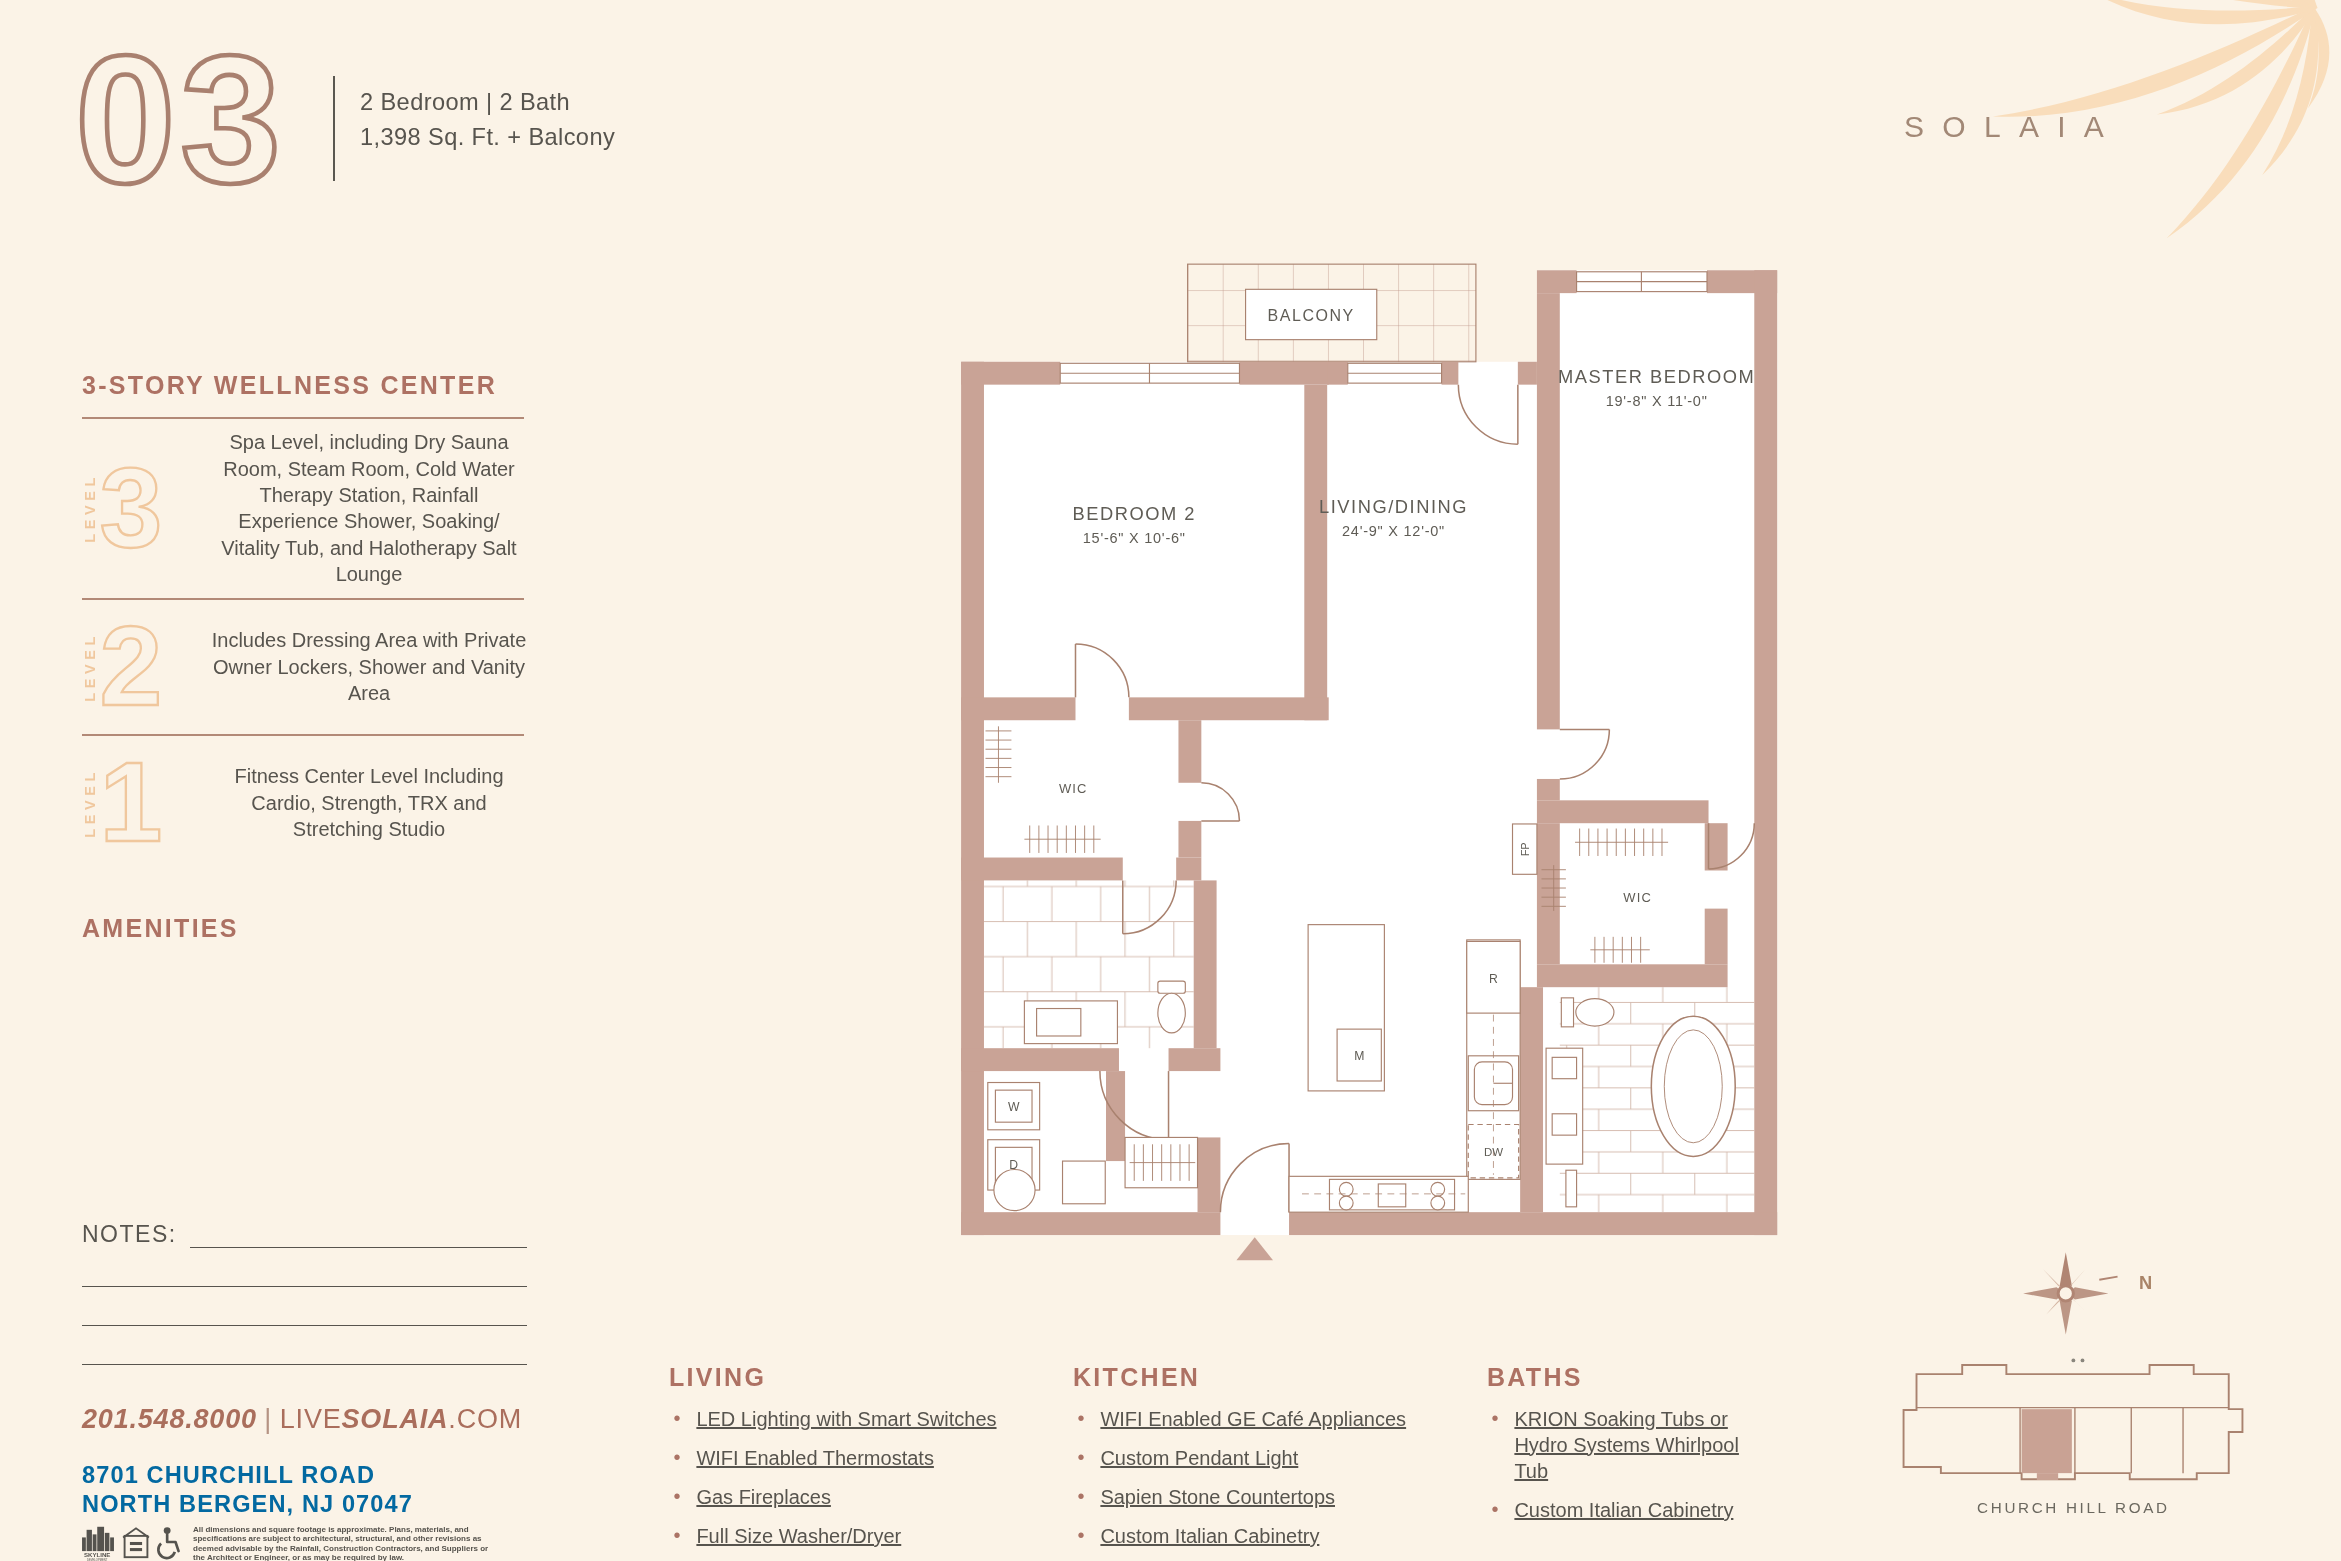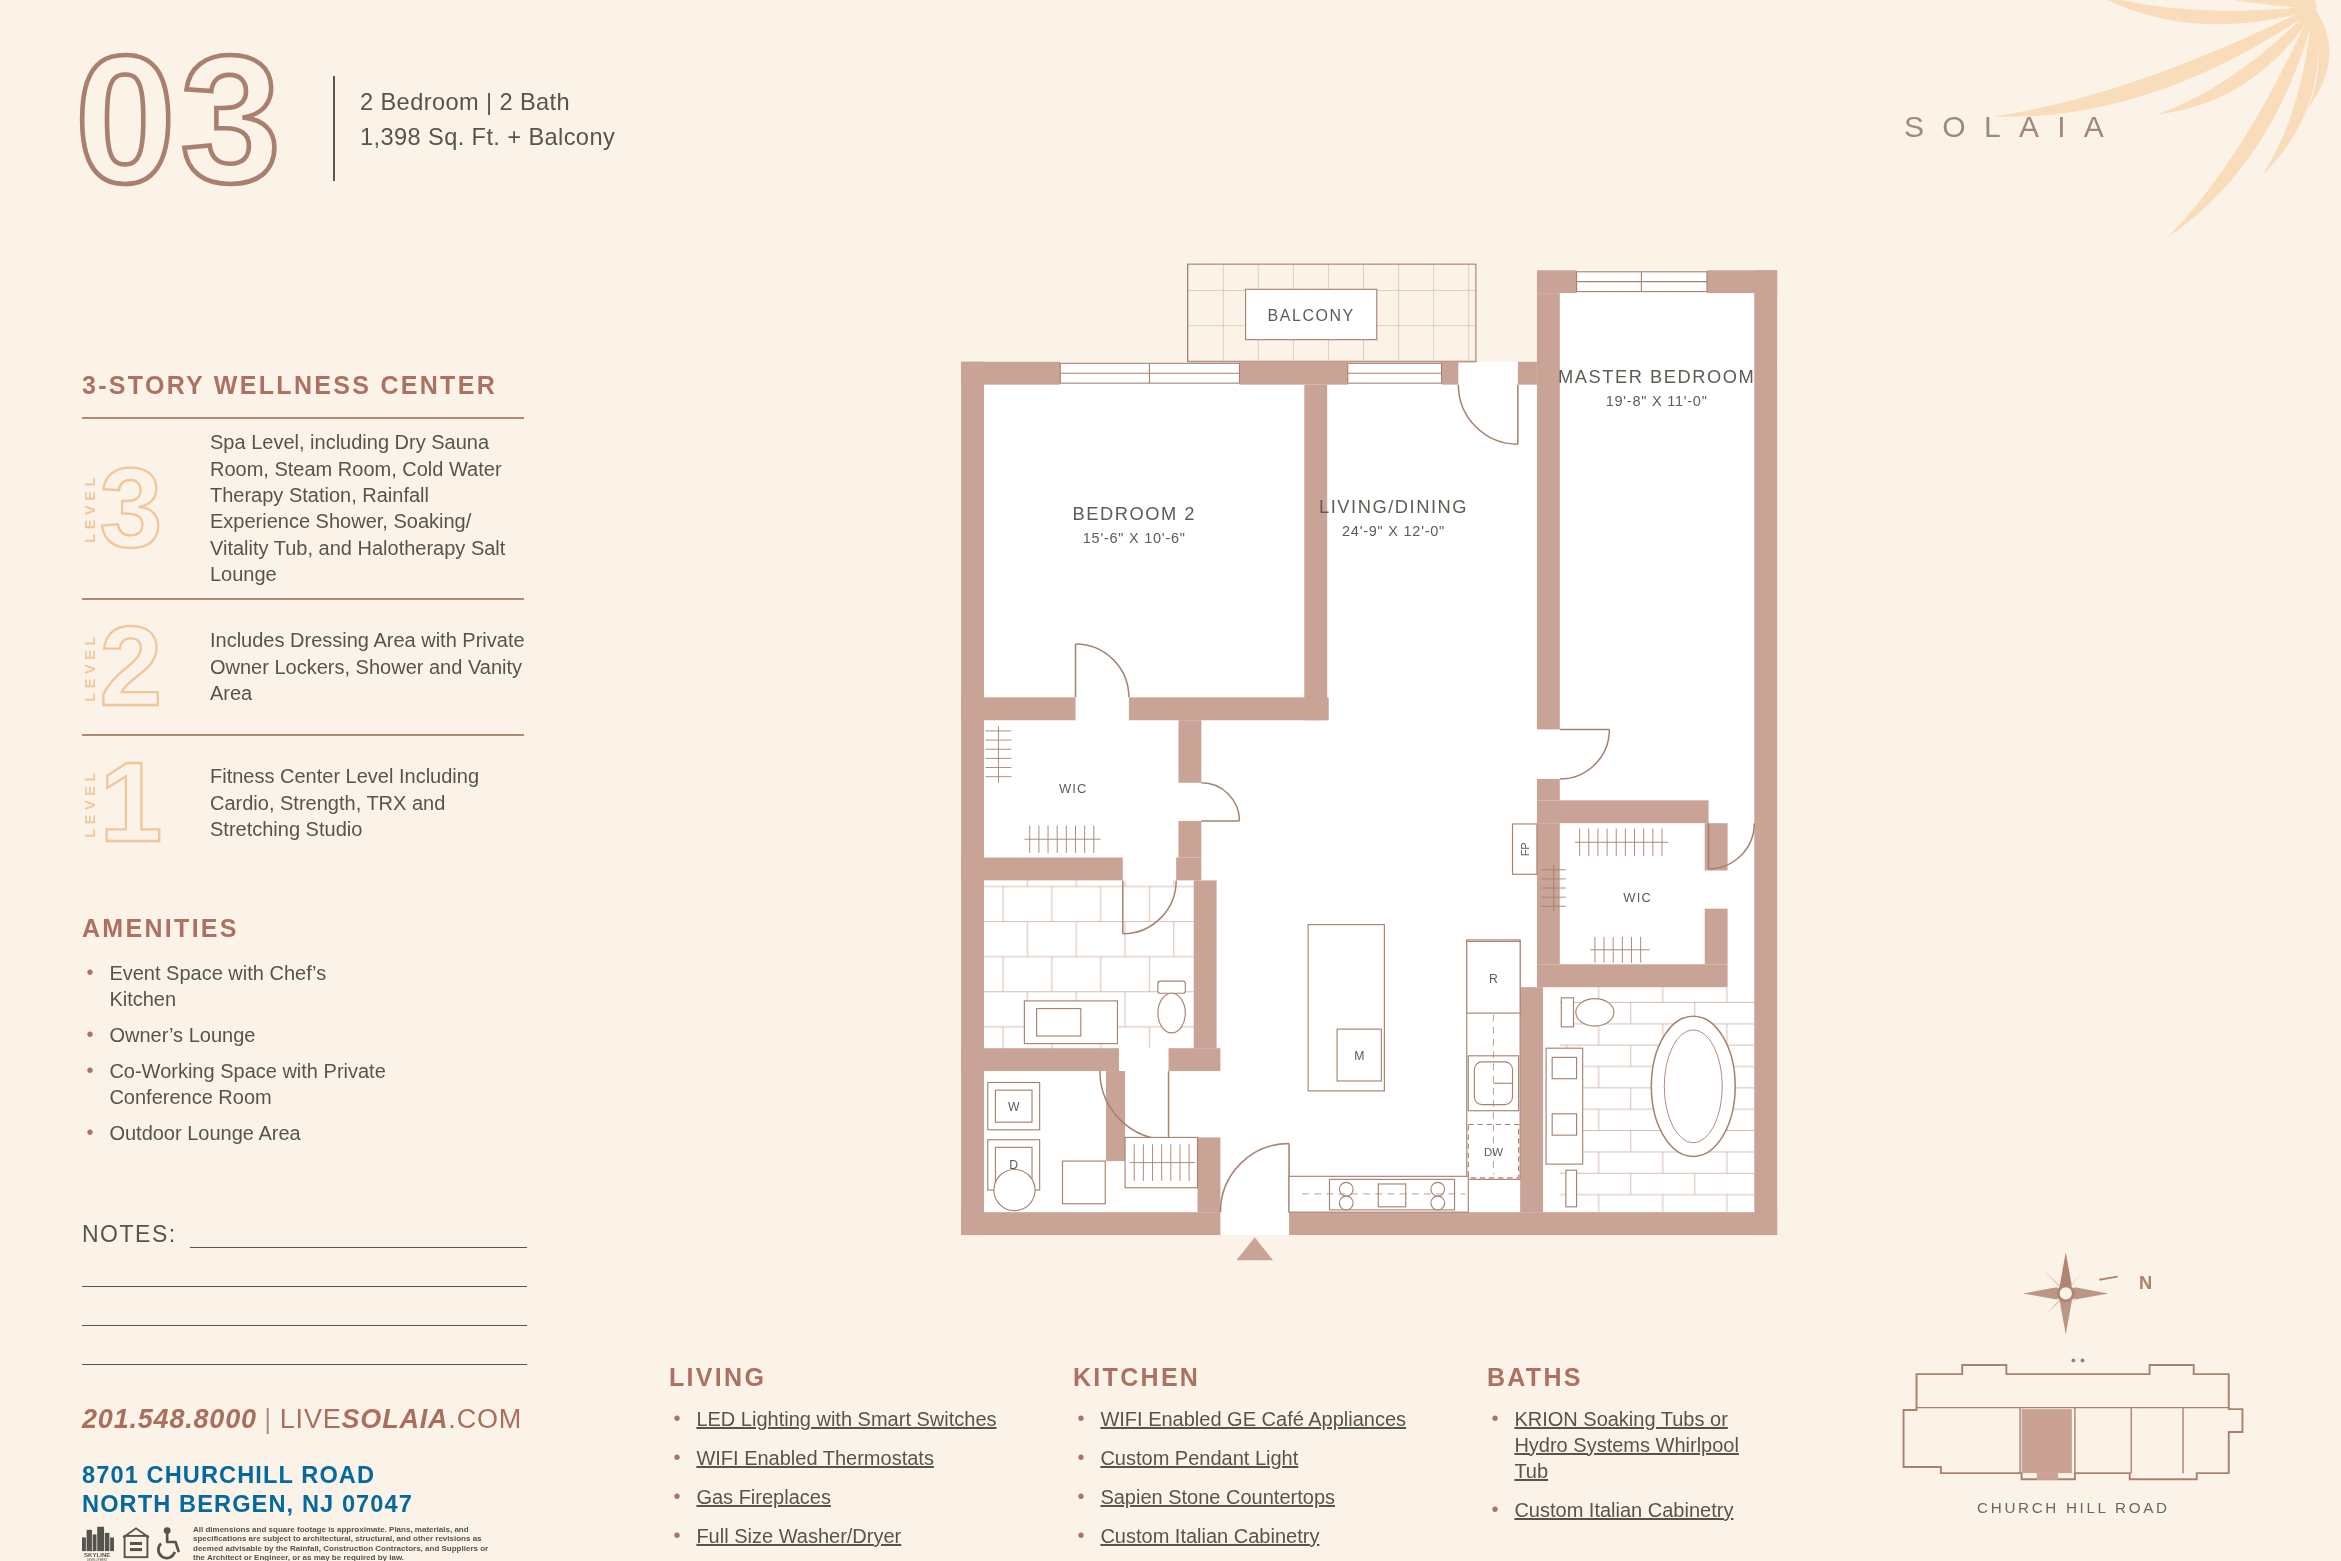--- a/index.html
+++ b/index.html
@@ -32,21 +32,21 @@
   .level-row { display:flex; align-items:center; padding:10.7px 0; }
   .lvl-badge { width:128px; flex:0 0 128px; display:flex; align-items:center; }
   .lvl-word {
     writing-mode:vertical-rl; transform:rotate(180deg);
     font-size:14.5px; font-weight:700; letter-spacing:4.6px; color:#f0c79d;
   }
   .lvl-num {
     font-size:113px; font-weight:700; line-height:1; margin-left:1.5px;
     color:transparent; -webkit-text-stroke:2.3px #f0c79d;
   }
-  .level-text { width:318px; font-size:20px; line-height:1.32; color:#57544e; }
+  .level-text { width:318px; font-size:20px; line-height:1.32; color:#57544e;text-align:center; }
 
   .amenities { left:82px; top:898px; width:358px;margin-top:16px; }
   ul { list-style:none; }
   .blist { margin-top:17px; }
   .blist li { position:relative; padding-left:27.4px; font-size:20px; line-height:1.3; margin-bottom:10px; color:#57544e; }
   .blist li::before { content:"•"; position:absolute; left:4.6px; top:-0.8px; color:#ab7365; font-size:20px; }
   .amenities .blist li { width:305px; }
 
   
   .notes { left:82px; top:1221px; width:445px; }
@@ -131,26 +131,20 @@
     <div class="lvl-badge">
       <span class="lvl-word">LEVEL</span>
       <span class="lvl-num">1</span>
     </div>
     <div class="level-text">Fitness Center Level Including Cardio, Strength, TRX and Stretching Studio</div>
   </div>
 </div>
 
 <div class="abs amenities">
   <div class="section-title">AMENITIES</div>
-  <ul class="blist">
-    <li>Event Space with Chef’s Kitchen</li>
-    <li>Owner’s Lounge</li>
-    <li>Co-Working Space with Private Conference Room</li>
-    <li>Outdoor Lounge Area</li>
-  </ul>
 </div>
 
 <div class="abs notes">
   <div class="notes-head">
     <span class="notes-label">NOTES:</span>
     <span class="notes-line"></span>
   </div>
   <div class="notes-rule"></div>
   <div class="notes-rule"></div>
   <div class="notes-rule"></div>

